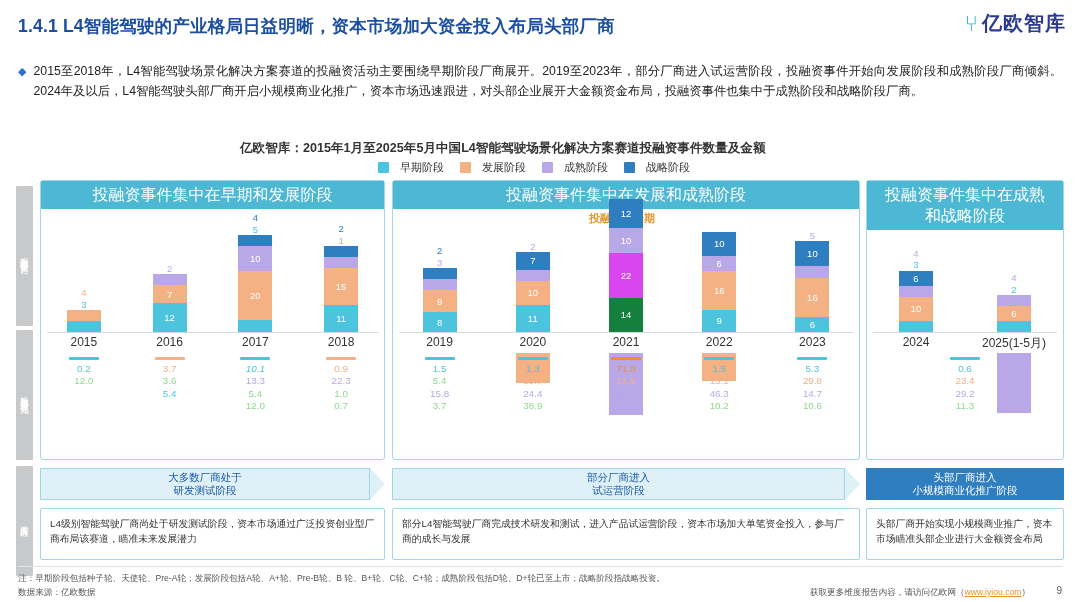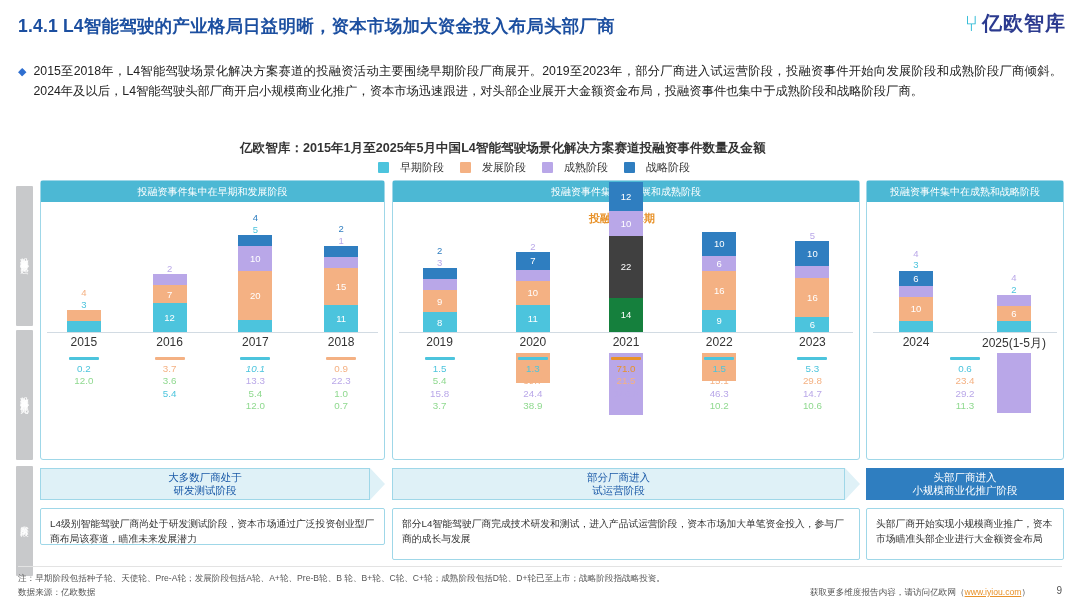--- a/index.html
+++ b/index.html
@@ -40,22 +40,22 @@
     display:flex; align-items:center; justify-content:center; border-radius:1px;
   }
   .rail span { writing-mode:vertical-rl; letter-spacing:1px; }
   #rail-count { top:186px; height:140px; }
   #rail-amount { top:330px; height:130px; }
   #rail-stage  { top:466px; height:110px; }
 
   
   .panel { position:absolute; border:1px solid #9fd7e8; border-radius:3px; }
   .panel-head {
-    background:#4cb8d4; color:#fff; font-size:10px; text-align:center;
-    padding:4px 0 3px; font-weight:normal;
+    background:#4cb8d4; color:#fff; font-size:16px; text-align:center;
+    padding:4px 16px 3px; font-weight:normal;
   }
   #panel-a { left:40px; top:180px; width:345px; height:280px; }
   #panel-b { left:392px; top:180px; width:468px; height:280px; }
   #panel-c { left:866px; top:180px; width:198px; height:280px; }
 
   
   .cols { position:absolute; left:0; right:0; top:26px; height:125px; display:flex; }
   .col { flex:1; position:relative; display:flex; flex-direction:column; align-items:center; justify-content:flex-end; }
   .stack { display:flex; flex-direction:column-reverse; align-items:center; width:34px; }
   .seg { width:34px; display:flex; align-items:center; justify-content:center; font-size:9.5px; color:#fff; }
@@ -254,21 +254,21 @@
           <div class="seg" style="background: rgb(76, 196, 221); height: 26.95px;">11</div>
           <div class="seg" style="background: rgb(244, 177, 131); height: 24.5px;">10</div>
           <div class="seg" style="background: rgb(185, 167, 232); height: 11px;"></div>
           <div class="seg" style="background: rgb(47, 126, 192); height: 17.15px;">7</div>
         </div>
       </div>
       <div class="col">
         <div style="display: flex; flex-direction: column; align-items: center;"></div>
         <div class="stack">
           <div class="seg" style="background: #15803d; height: 34.3px;">14</div>
-          <div class="seg" style="background: #404040; height: 62px;">22</div>
+          <div class="seg" style="background: #d946ef; height: 45px;">22</div>
           <div class="seg" style="background: rgb(185, 167, 232); height: 24.5px;">10</div>
           <div class="seg" style="background: rgb(47, 126, 192); height: 29.4px;">12</div>
         </div>
       </div>
       <div class="col">
         <div style="display: flex; flex-direction: column; align-items: center;"></div>
         <div class="stack">
           <div class="seg" style="background: rgb(76, 196, 221); height: 22.05px;">9</div>
           <div class="seg" style="background: rgb(244, 177, 131); height: 39.2px;">16</div>
           <div class="seg" style="background: rgb(185, 167, 232); height: 14.7px;">6</div>
@@ -412,21 +412,21 @@
     </div>
 </div>
 <div class="arrow white" style="left:866px; top:468px; width:198px;">
   <div class="arrow-bg blue"></div>
   <div class="txt">
       <div>头部厂商进入</div>
       <div>小规模商业化推广阶段</div>
     </div>
 </div>
 
-<div class="stagebox" style="left:40px; top:508px; width:345px; height:37px;">L4级别智能驾驶厂商尚处于研发测试阶段，资本市场通过广泛投资创业型厂商布局该赛道，瞄准未来发展潜力</div>
+<div class="stagebox" style="left:40px; top:508px; width:345px; height:52px;">L4级别智能驾驶厂商尚处于研发测试阶段，资本市场通过广泛投资创业型厂商布局该赛道，瞄准未来发展潜力</div>
 <div class="stagebox" style="left:392px; top:508px; width:468px; height:52px;">部分L4智能驾驶厂商完成技术研发和测试，进入产品试运营阶段，资本市场加大单笔资金投入，参与厂商的成长与发展</div>
 <div class="stagebox" style="left:866px; top:508px; width:198px; height:52px;">头部厂商开始实现小规模商业推广，资本市场瞄准头部企业进行大金额资金布局</div>
 
 <div class="hr"></div>
 <div class="note">注：早期阶段包括种子轮、天使轮、Pre-A轮；发展阶段包括A轮、A+轮、Pre-B轮、B 轮、B+轮、C轮、C+轮；成熟阶段包括D轮、D+轮已至上市；战略阶段指战略投资。</div>
 <div class="src">数据来源：亿欧数据</div>
 <div class="foot">
   <span>获取更多维度报告内容，请访问亿欧网（</span><a href="#">www.iyiou.com</a><span>）</span>
 </div>
 <div class="pageno">9</div>

